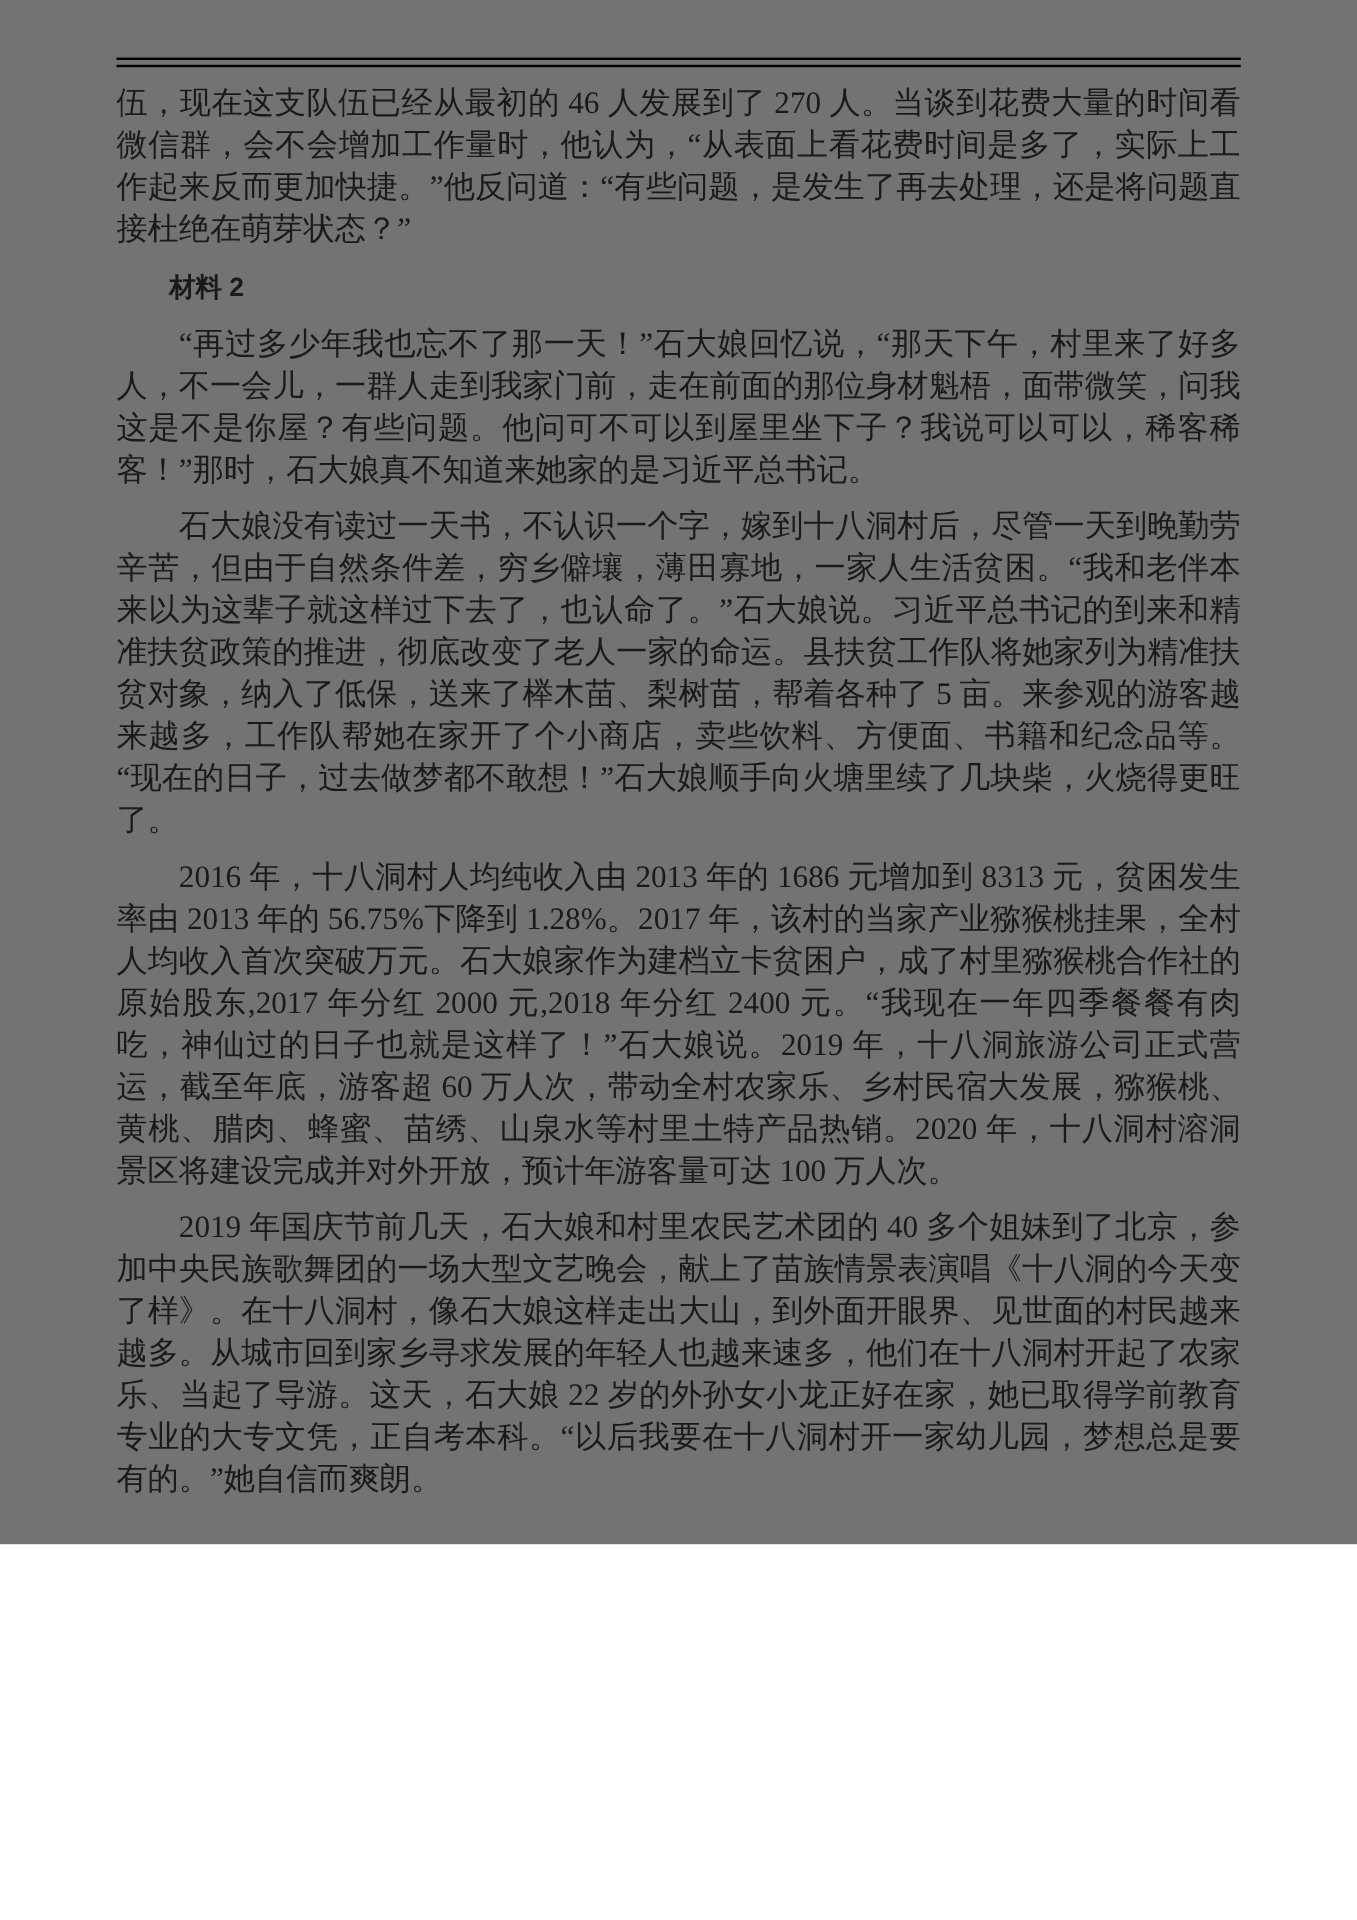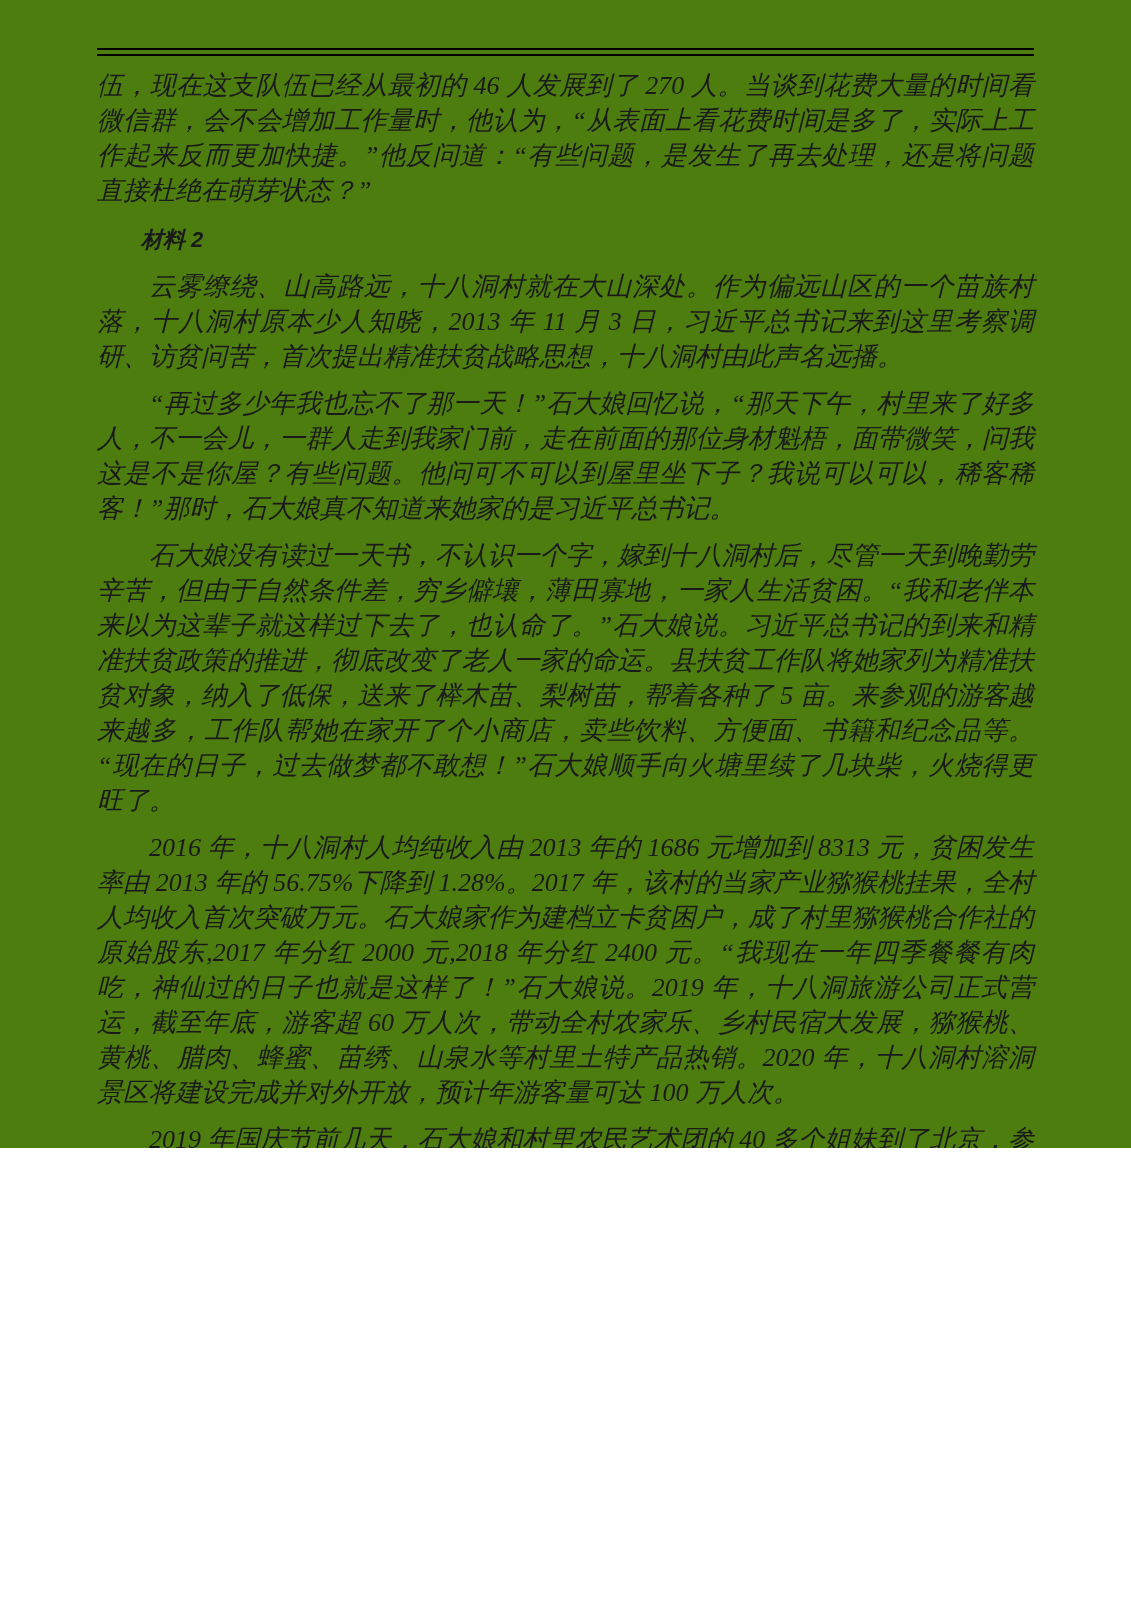--- a/index.html
+++ b/index.html
@@ -3,26 +3,25 @@
 <meta charset="utf-8">
 <style>
   html, body {
     margin: 0;
     padding: 0;
     background: #ffffff;
   }
   .page {
     position: relative;
     width: 1131px;
-    height: 1148px;
-    background: #4d7c0f;
+    height: 1287px;
+    background: #737373;
     overflow: hidden;
     font-family: "Liberation Serif", "DejaVu Serif", serif;
     color: #1a1a1a;
-    font-style: italic;
   }
   .top-rule {
     position: absolute;
     left: 97px;
     top: 48px;
     width: 937px;
     height: 4px;
     border-top: 2px solid #000;
     border-bottom: 2px solid #000;
   }
@@ -94,21 +93,20 @@
 </head>
 <body>
 
 <div class="page">
 
   <div class="top-rule"></div>
 
   <main class="body-text">
     <p class="para continuation">伍，现在这支队伍已经从最初的 46 人发展到了 270 人。当谈到花费大量的时间看微信群，会不会增加工作量时，他认为，“从表面上看花费时间是多了，实际上工作起来反而更加快捷。”他反问道：“有些问题，是发生了再去处理，还是将问题直接杜绝在萌芽状态？”</p>
     <h3 class="material-heading">材料 2</h3>
-    <p class="para">云雾缭绕、山高路远，十八洞村就在大山深处。作为偏远山区的一个苗族村落，十八洞村原本少人知晓，2013 年 11 月 3 日，习近平总书记来到这里考察调研、访贫问苦，首次提出精准扶贫战略思想，十八洞村由此声名远播。</p>
     <p class="para">“再过多少年我也忘不了那一天！”石大娘回忆说，“那天下午，村里来了好多人，不一会儿，一群人走到我家门前，走在前面的那位身材魁梧，面带微笑，问我这是不是你屋？有些问题。他问可不可以到屋里坐下子？我说可以可以，稀客稀客！”那时，石大娘真不知道来她家的是习近平总书记。</p>
     <p class="para">石大娘没有读过一天书，不认识一个字，嫁到十八洞村后，尽管一天到晚勤劳辛苦，但由于自然条件差，穷乡僻壤，薄田寡地，一家人生活贫困。“我和老伴本来以为这辈子就这样过下去了，也认命了。”石大娘说。习近平总书记的到来和精准扶贫政策的推进，彻底改变了老人一家的命运。县扶贫工作队将她家列为精准扶贫对象，纳入了低保，送来了榉木苗、梨树苗，帮着各种了 5 亩。来参观的游客越来越多，工作队帮她在家开了个小商店，卖些饮料、方便面、书籍和纪念品等。“现在的日子，过去做梦都不敢想！”石大娘顺手向火塘里续了几块柴，火烧得更旺了。</p>
     <p class="para">2016 年，十八洞村人均纯收入由 2013 年的 1686 元增加到 8313 元，贫困发生率由 2013 年的 56.75%下降到 1.28%。2017 年，该村的当家产业猕猴桃挂果，全村人均收入首次突破万元。石大娘家作为建档立卡贫困户，成了村里猕猴桃合作社的原始股东,2017 年分红 2000 元,2018 年分红 2400 元。“我现在一年四季餐餐有肉吃，神仙过的日子也就是这样了！”石大娘说。2019 年，十八洞旅游公司正式营运，截至年底，游客超 60 万人次，带动全村农家乐、乡村民宿大发展，猕猴桃、黄桃、腊肉、蜂蜜、苗绣、山泉水等村里土特产品热销。2020 年，十八洞村溶洞景区将建设完成并对外开放，预计年游客量可达 100 万人次。</p>
     <p class="para">2019 年国庆节前几天，石大娘和村里农民艺术团的 40 多个姐妹到了北京，参加中央民族歌舞团的一场大型文艺晚会，献上了苗族情景表演唱《十八洞的今天变了样》。在十八洞村，像石大娘这样走出大山，到外面开眼界、见世面的村民越来越多。从城市回到家乡寻求发展的年轻人也越来速多，他们在十八洞村开起了农家乐、当起了导游。这天，石大娘 22 岁的外孙女小龙正好在家，她已取得学前教育专业的大专文凭，正自考本科。“以后我要在十八洞村开一家幼儿园，梦想总是要有的。”她自信而爽朗。</p>
 
   </main>
 
   <span class="page-number">- 2 -</span>
 
   <div class="watermark">

